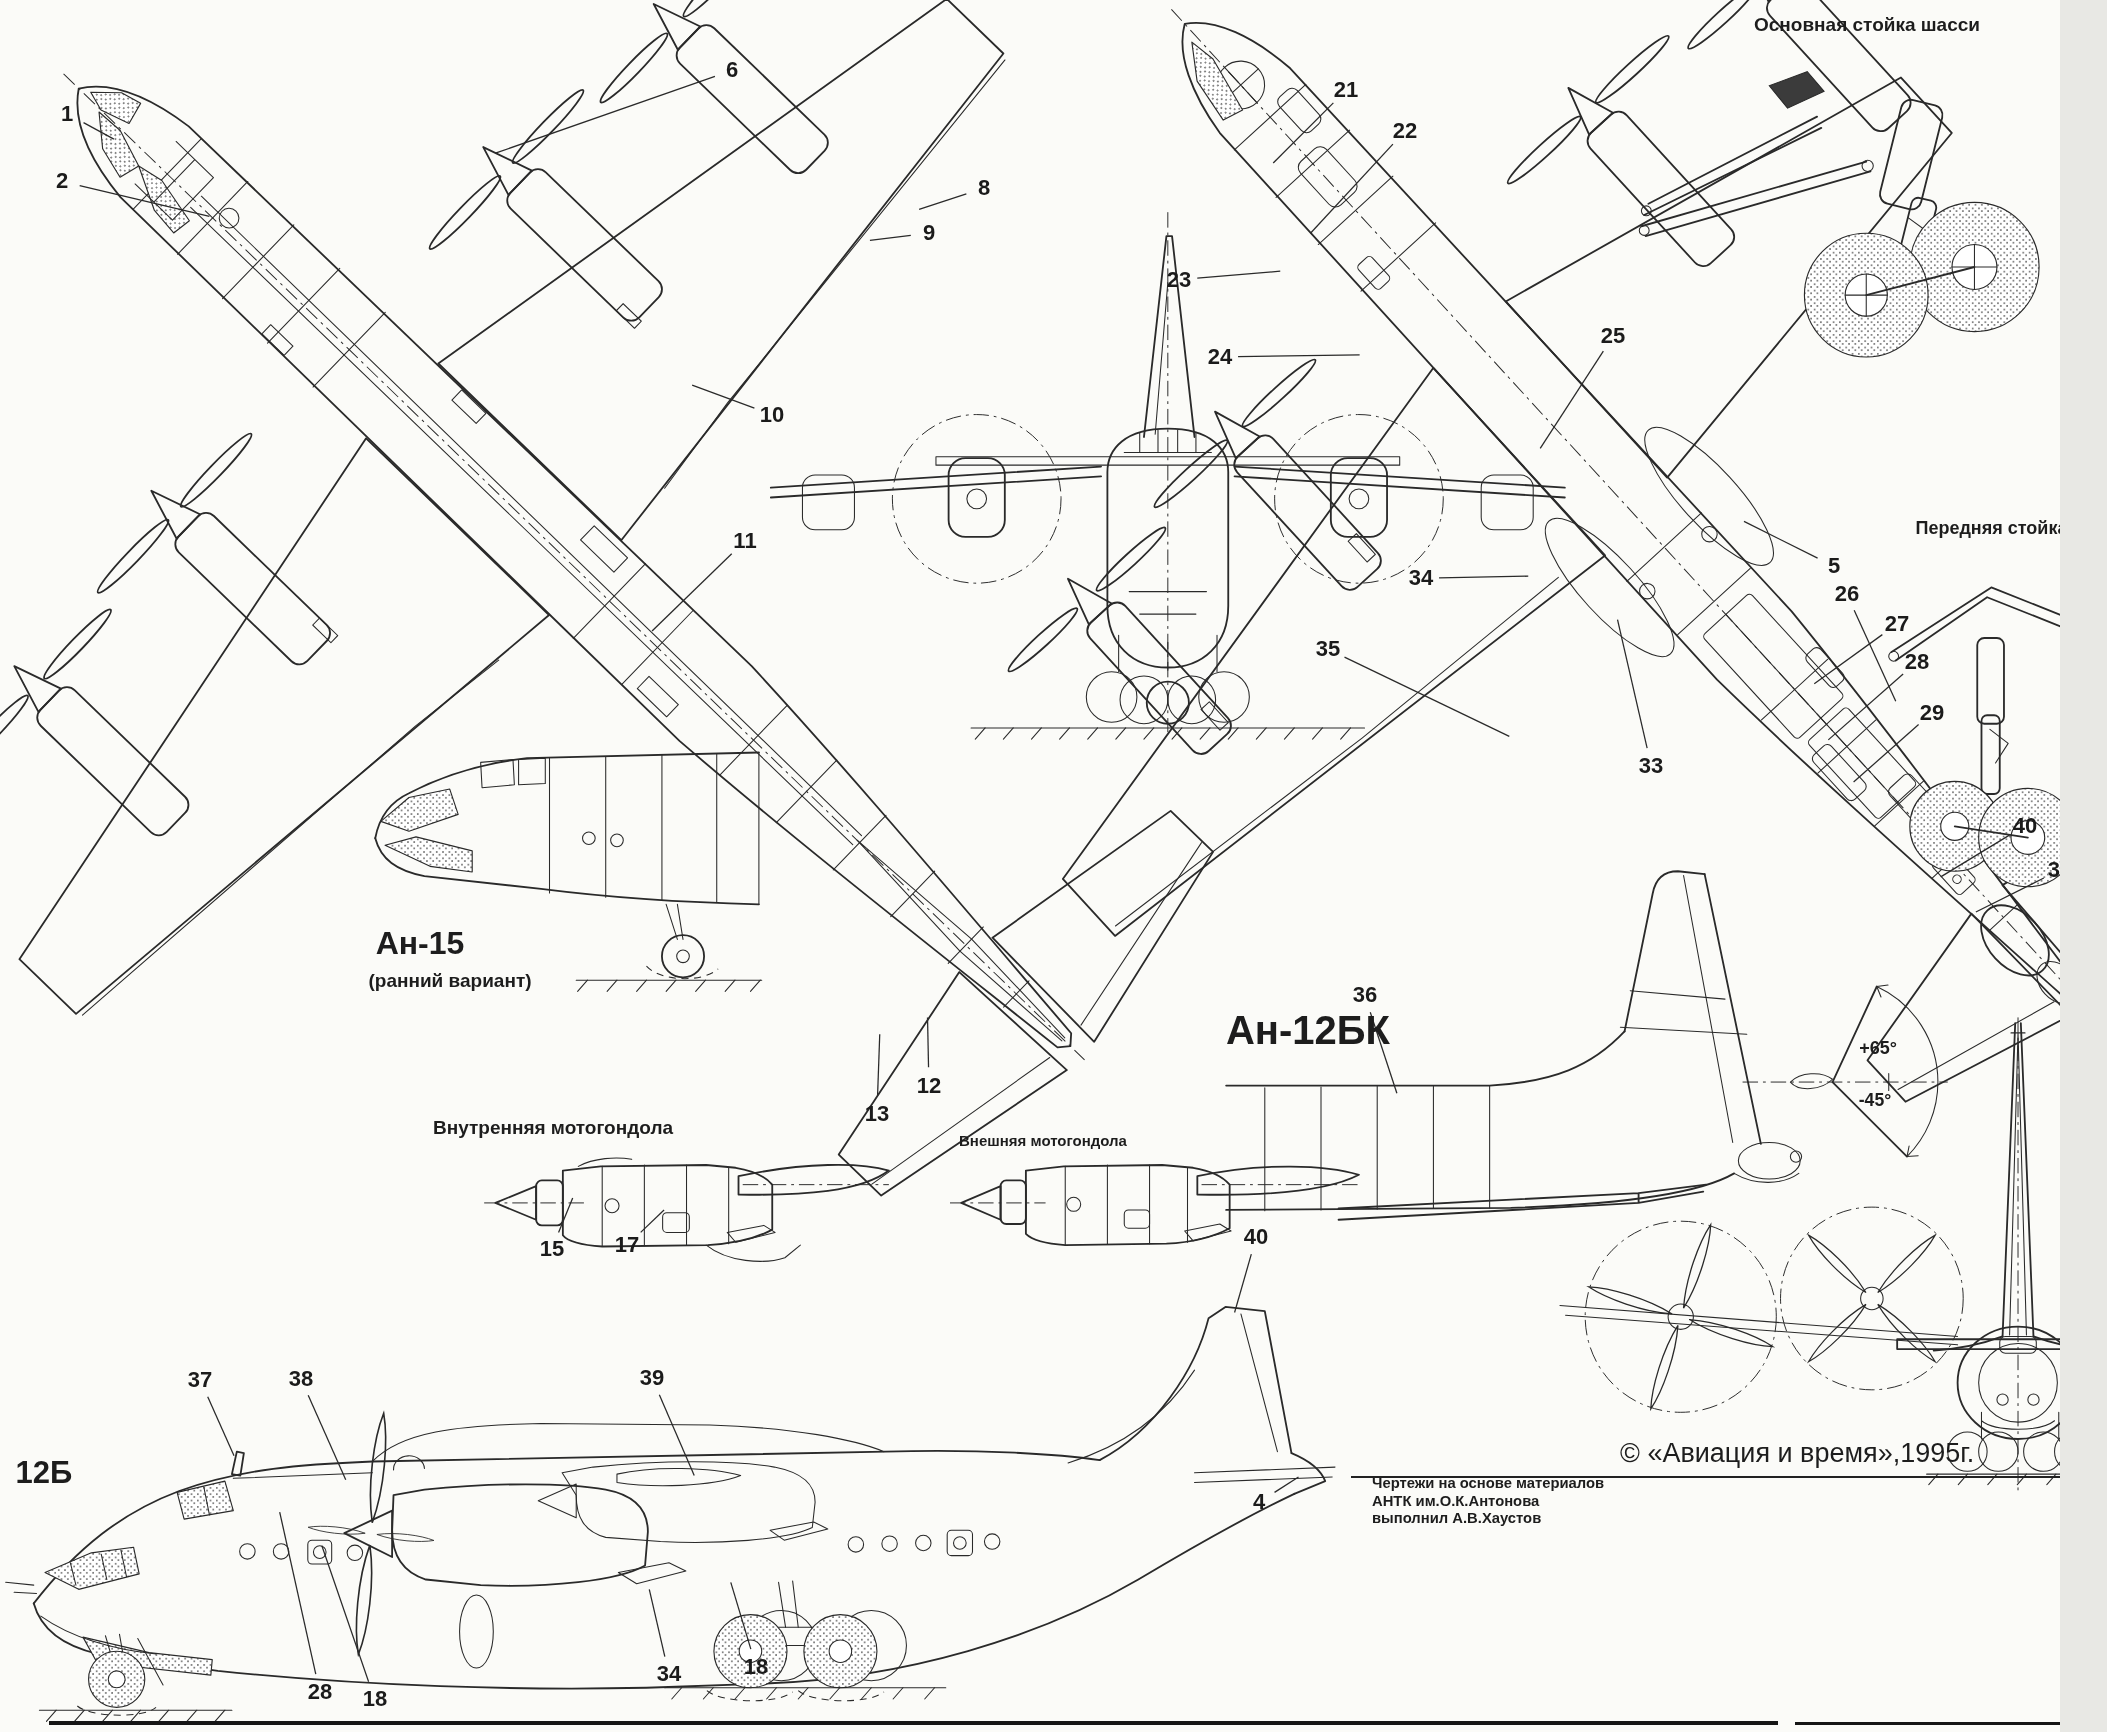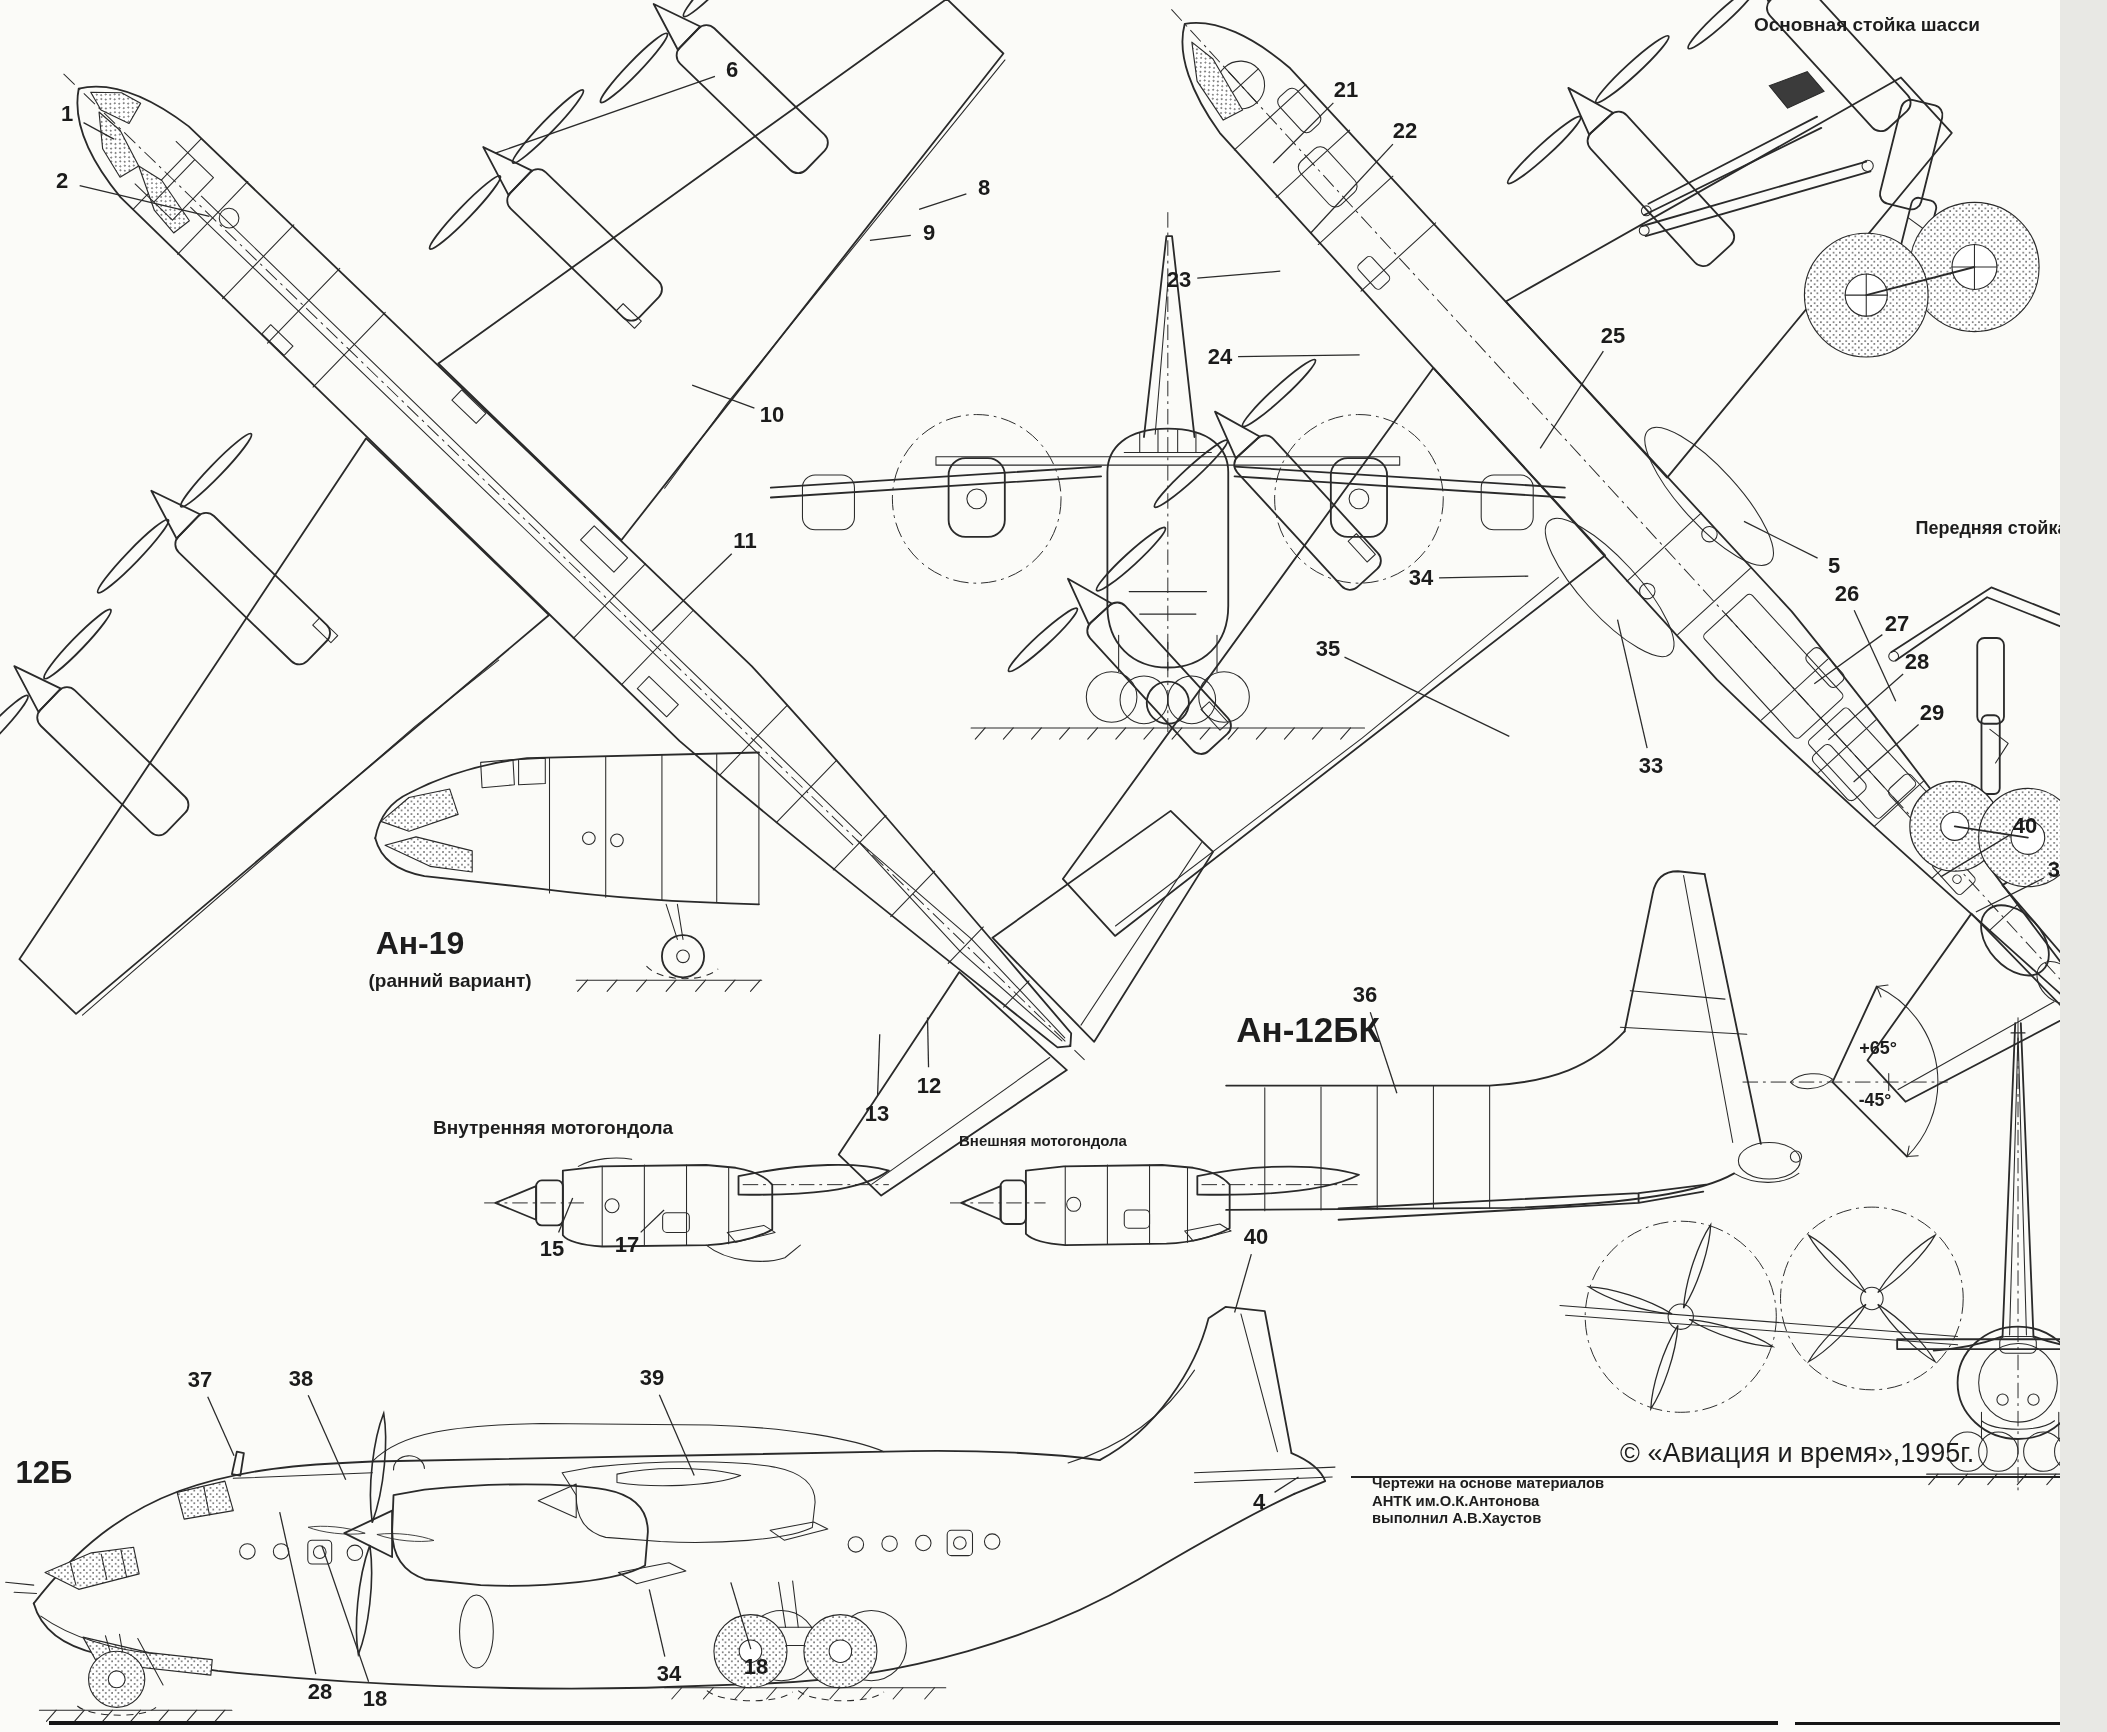--- a/index.html
+++ b/index.html
@@ -12,21 +12,21 @@
   .cl{fill:none;stroke:#2a2a2a;stroke-width:1.4;stroke-dasharray:22 7 4 7;}
   .dsh{fill:none;stroke:#2a2a2a;stroke-width:1.5;stroke-dasharray:10 8;}
   .stp{fill:url(#stip);stroke:#2a2a2a;stroke-width:1.6;stroke-linejoin:round;}
   .drk{fill:#3b3b3b;stroke:#2a2a2a;stroke-width:1.5;}
   .wfill{fill:#ffffff;}
   .lbl{position:absolute;transform:translate(-50%,-50%);white-space:nowrap;font-weight:bold;}
   #lbl-main-gear{left:1867px;top:25px;font-size:19px;}
   #lbl-nose-gear{left:2022px;top:528px;font-size:18px;}
   #lbl-an12{left:420px;top:943px;font-size:32px;}
   #lbl-an12-note{left:450px;top:981px;font-size:19px;}
-  #lbl-an12bk{left:1308px;top:1030px;font-size:35px;}
+  #lbl-an12bk{left:1308px;top:1030px;font-size:40px;}
   #lbl-an12b{left:44px;top:1473px;font-size:31px;}
   #lbl-inner-nacelle{left:553px;top:1128px;font-size:19px;}
   #lbl-outer-nacelle{left:1043px;top:1140px;font-size:15px;}
   #lbl-elev-up{left:1878px;top:1048px;font-size:18px;}
   #lbl-elev-dn{left:1875px;top:1100px;font-size:17.6px;}
   .callout{position:absolute;transform:translate(-50%,-50%);font-weight:bold;font-size:22px;color:#1b1b1b;}
   #credits{position:absolute;left:1372px;top:1475px;font-size:14.8px;font-weight:bold;line-height:17.6px;}
   #copyright{position:absolute;left:1620px;top:1438px;font-size:27px;font-weight:normal;}
   #rule{position:absolute;left:1351px;top:1476px;width:710px;height:2.1px;background:#222;}
   .scanline{position:absolute;background:#161616;}
@@ -410,21 +410,21 @@
       <line x1="1780.8266941490215" y1="1784.9908719969576" x2="1757" y2="1868" stroke="#2a2a2a" stroke-width="1.8"></line>
       <line x1="946.1383647133767" y1="2357.6693617970923" x2="924" y2="2262" stroke="#2a2a2a" stroke-width="1.8"></line>
       <line x1="1068.528954975275" y1="2347.09651658425" x2="1040" y2="2252" stroke="#2a2a2a" stroke-width="1.8"></line>
       <line x1="449.34931194489457" y1="2382.6214711911057" x2="398" y2="2152" stroke="#2a2a2a" stroke-width="1.8"></line>
       <line x1="524.5416225275414" y1="2393.4143161467205" x2="458" y2="2200" stroke="#2a2a2a" stroke-width="1.8"></line>
       <line x1="1813.8706403597903" y1="2123.940302625849" x2="1848" y2="2102" stroke="#2a2a2a" stroke-width="1.8"></line>
     </svg>
 
 <div class="lbl" id="lbl-main-gear">Основная стойка шасси</div>
 <div class="lbl" id="lbl-nose-gear">Передняя стойка шасси</div>
-<div class="lbl" id="lbl-an12">Ан-19</div>
+<div class="lbl" id="lbl-an12">Ан-15</div>
 <div class="lbl" id="lbl-an12-note">(ранний вариант)</div>
 <div class="lbl" id="lbl-an12bk">Ан-12БК</div>
 <div class="lbl" id="lbl-an12b">12Б</div>
 <div class="lbl" id="lbl-inner-nacelle">Внутренняя мотогондола</div>
 <div class="lbl" id="lbl-outer-nacelle">Внешняя мотогондола</div>
 <div class="lbl" id="lbl-elev-up">+65°</div>
 <div class="lbl" id="lbl-elev-dn">-45°</div>
 
 <div id="callout-layer">
       <span class="callout" style="left: 67px; top: 114px;">1</span>

